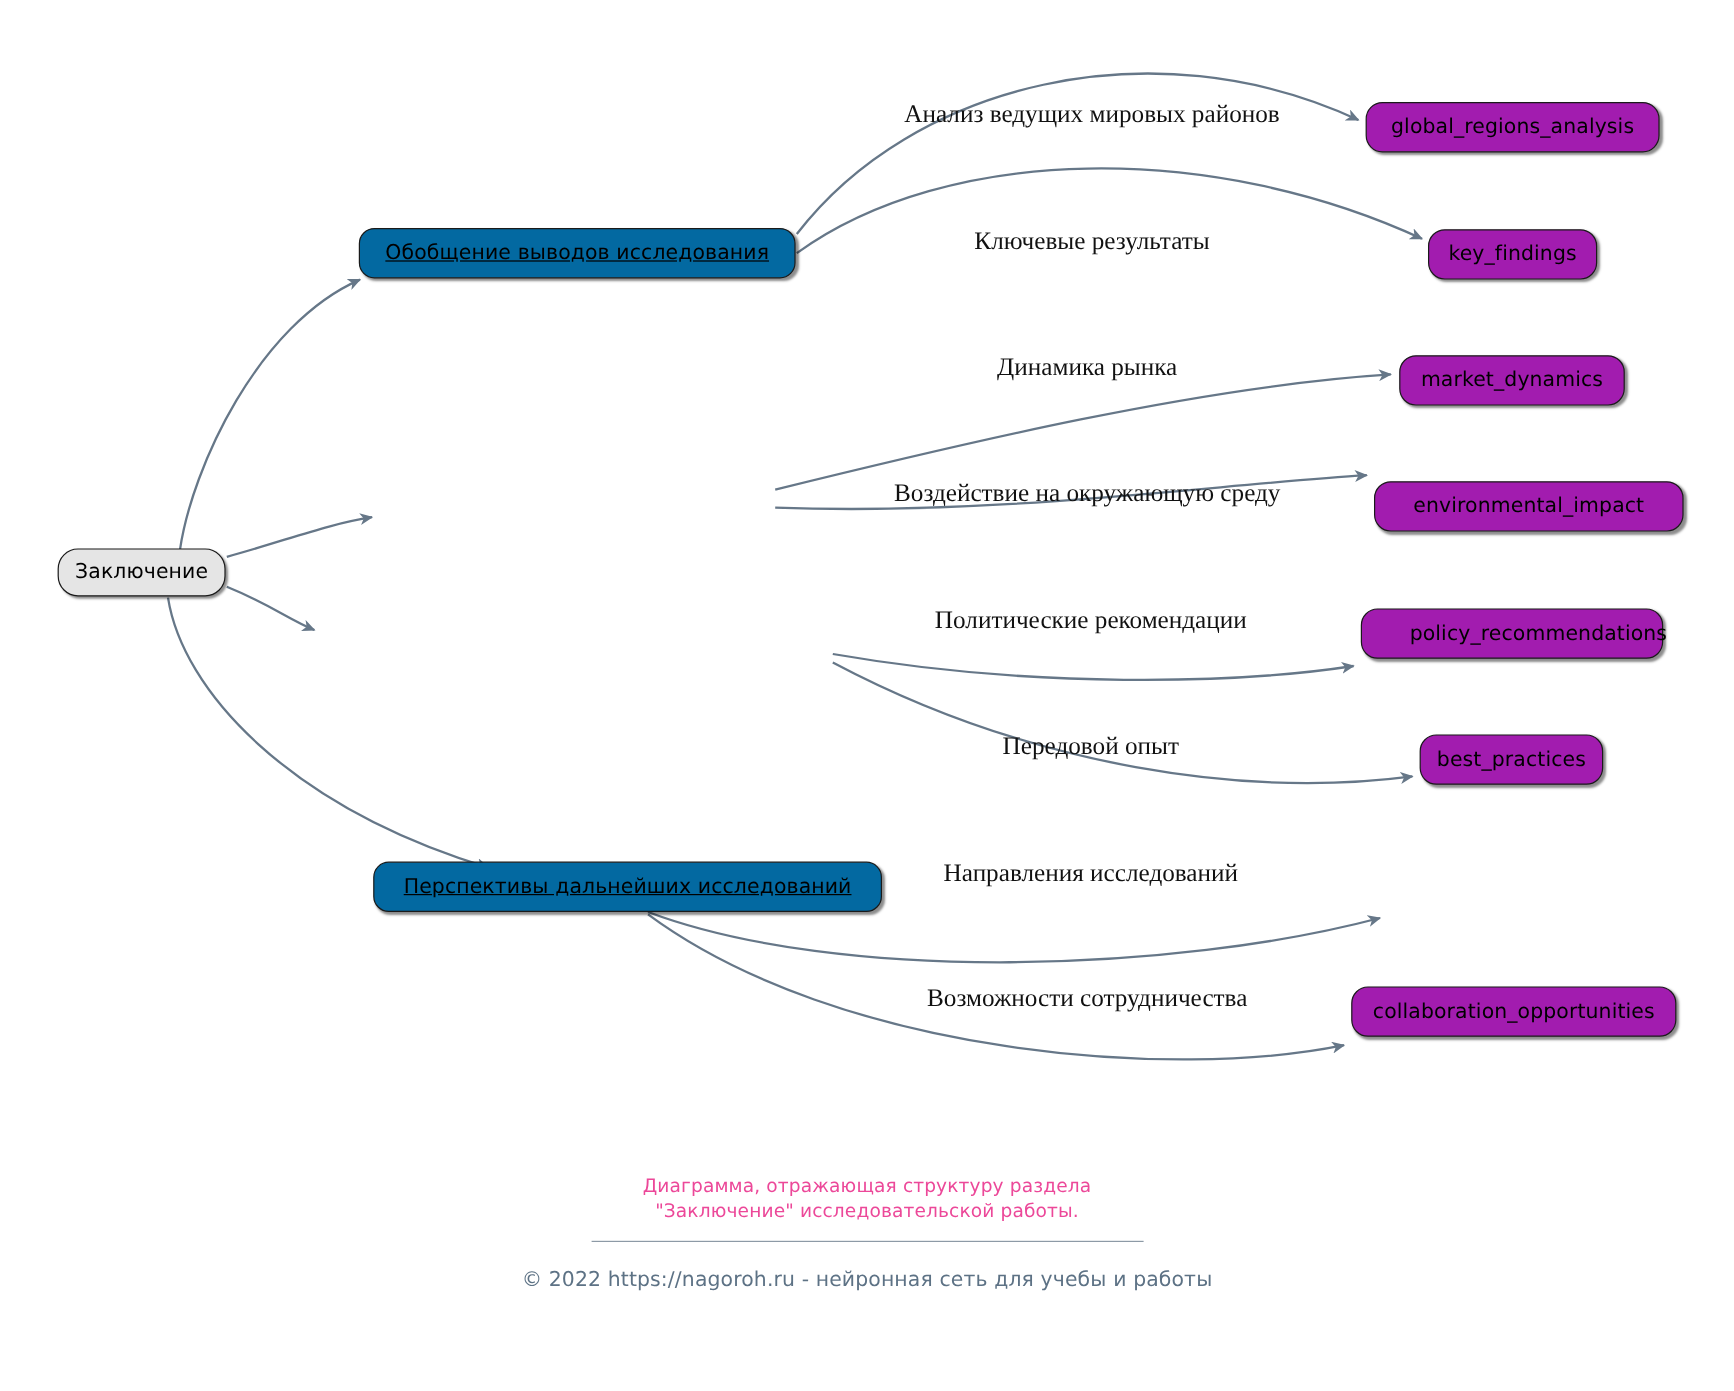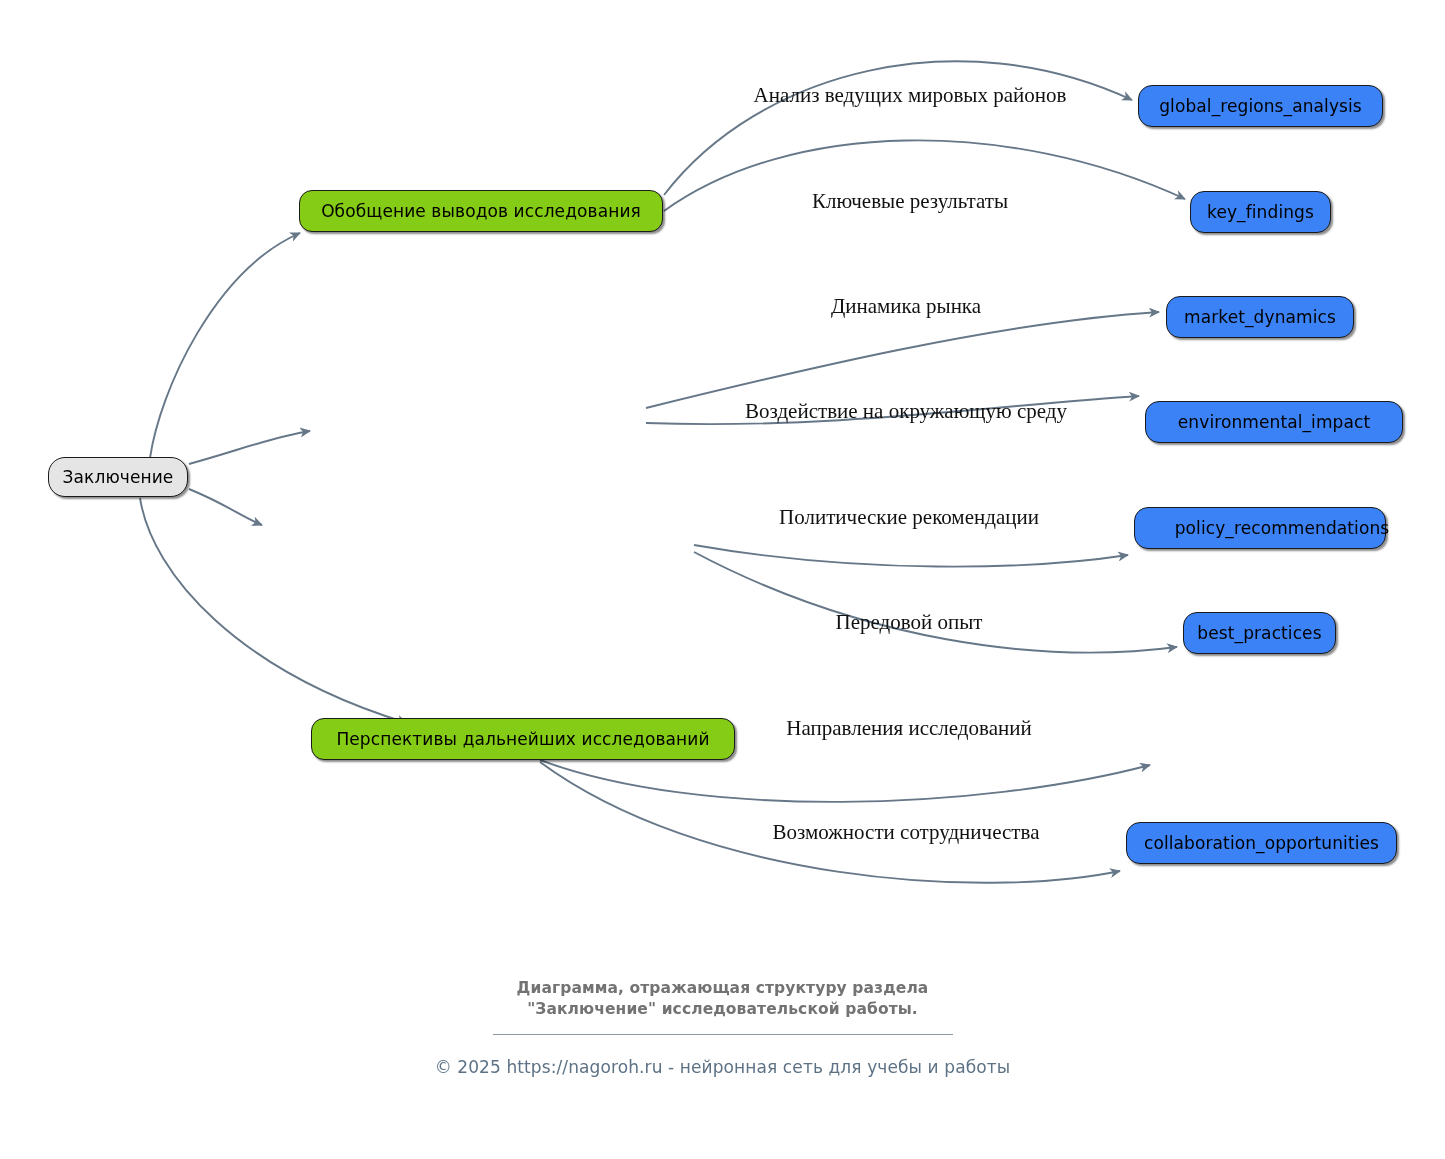--- a/index.html
+++ b/index.html
@@ -38,24 +38,25 @@
     color: #000000;
     white-space: nowrap;
     box-shadow: 2px 2px 2px rgba(0,0,0,0.45);
     letter-spacing: 0.1px;
   }
   .node-root {
     background: #e5e5e5;
     border-radius: 17px;
   }
   .node-branch {
-    background: #84cc16;
+    background: #0369a1;
+    text-decoration: underline;
   }
   .node-leaf {
-    background: #3b82f6;
+    background: #a21caf;
     border-color: #1a1a1a;
     border-radius: 14px;
   }
   
   .edge-label {
     position: absolute;
     font-family: "Liberation Serif", serif;
     font-size: 21px;
     color: #111111;
     white-space: nowrap;
@@ -65,22 +66,22 @@
   #footer {
     position: absolute;
     left: 0;
     top: 978px;
     width: 1445px;
     text-align: center;
   }
   .footer-caption {
     font-family: "DejaVu Sans", sans-serif;
     font-size: 15.5px;
-    font-weight: bold;
-    color: #737373;
+    font-weight: normal;
+    color: #ec4899;
     line-height: 21px;
     letter-spacing: 0.1px;
   }
   .footer-rule {
     width: 460px;
     height: 0;
     margin: 14px auto 0 auto;
     border-top: 1.6px solid #8d9aa6;
   }
   .footer-credit {
@@ -169,16 +170,16 @@
 
   <div class="edge-label" style="left:909px; top:728px;">Направления исследований</div>
   <div class="edge-label" style="left:906px; top:832px;">Возможности сотрудничества</div>
 
   <div id="footer">
     <div class="footer-caption">
       <div>Диаграмма, отражающая структуру раздела</div>
       <div>"Заключение" исследовательской работы.</div>
     </div>
     <div class="footer-rule"></div>
-    <div class="footer-credit">© 2025 https://nagoroh.ru - нейронная сеть для учебы и работы</div>
+    <div class="footer-credit">© 2022 https://nagoroh.ru - нейронная сеть для учебы и работы</div>
   </div>
 
 </div>
 
 </body></html>

